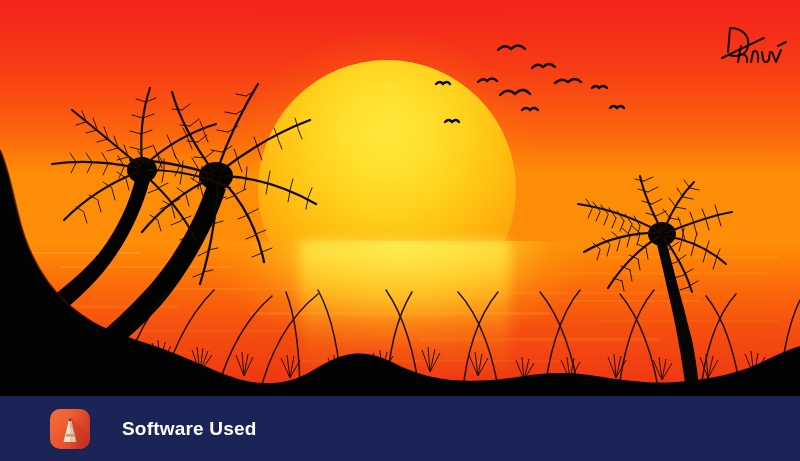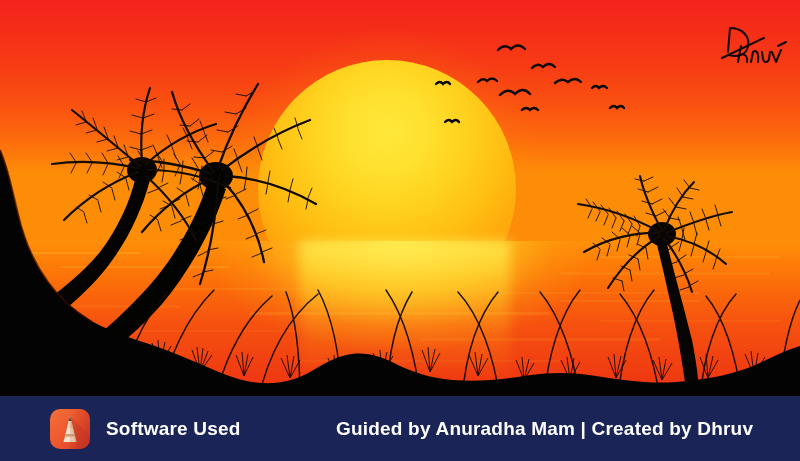--- a/index.html
+++ b/index.html
@@ -90,21 +90,21 @@
     background:linear-gradient(135deg,#f4703c 0%,#ee5a2e 45%,#d9402a 100%);
     position:relative;overflow:hidden;flex:0 0 auto;
   }
   #app-icon .shade{
     position:absolute;right:0;top:0;width:50%;height:100%;
     background:linear-gradient(100deg,rgba(170,30,25,0) 0%,rgba(170,30,25,.42) 100%);
   }
   #app-icon svg{position:absolute;left:0;top:0;}
   #software-label{
     color:#ffffff;font-size:19px;font-weight:bold;letter-spacing:.2px;
-    margin-left:16px;white-space:nowrap;
+    margin-left:32px;white-space:nowrap;
   }
   #credit{
     color:#ffffff;font-size:19px;font-weight:bold;letter-spacing:.2px;
     position:absolute;left:336px;white-space:nowrap;
   }
 
   #signature{
     position:absolute;right:12px;top:22px;
     width:70px;height:48px;
   }
@@ -363,16 +363,15 @@
         <path d="M20 7 L 21.3 12 L 18.7 12 Z" fill="#4a3a31"></path>
 
         <rect x="15.6" y="25" width="8.8" height="2.6" fill="#cf9c74"></rect>
 
         <path d="M20 7 L 40 27 L 40 40 L 27 40 Z" fill="#b8301f" opacity=".32"></path>
       </svg>
     </div>
 
     <div id="software-label">Software Used</div>
 
-    <div id="credit">Guided by Anuradha Mam | Created by Dhruv</div>
   </div>
 
 </div>
 
 </body></html>

